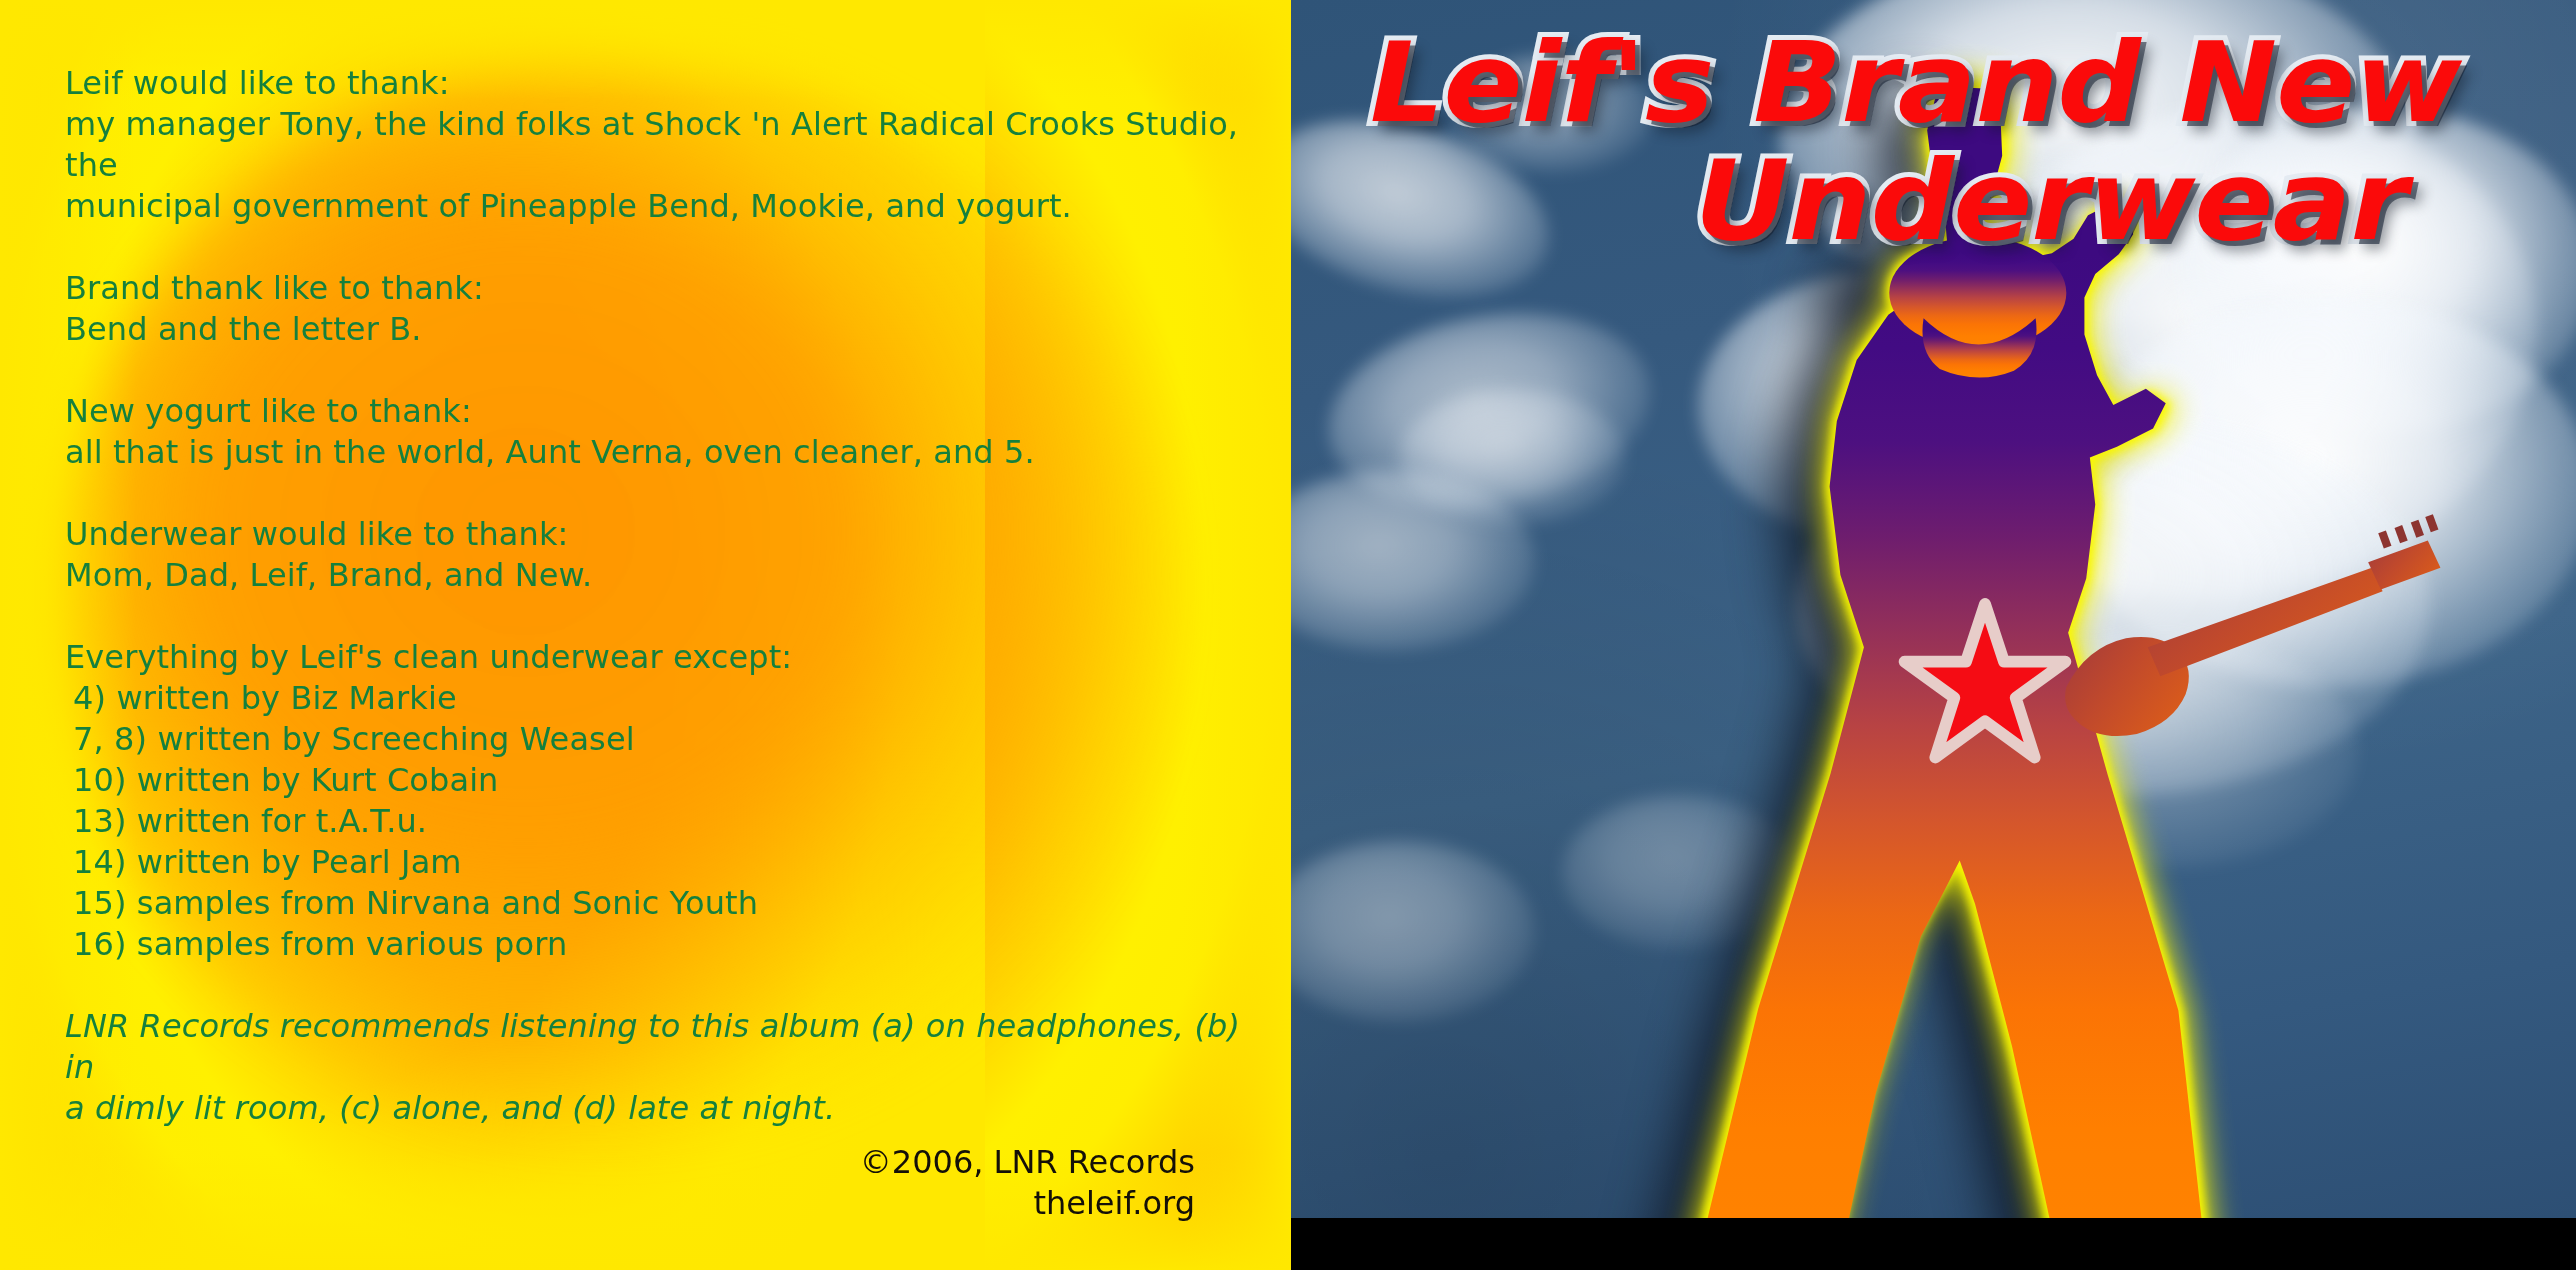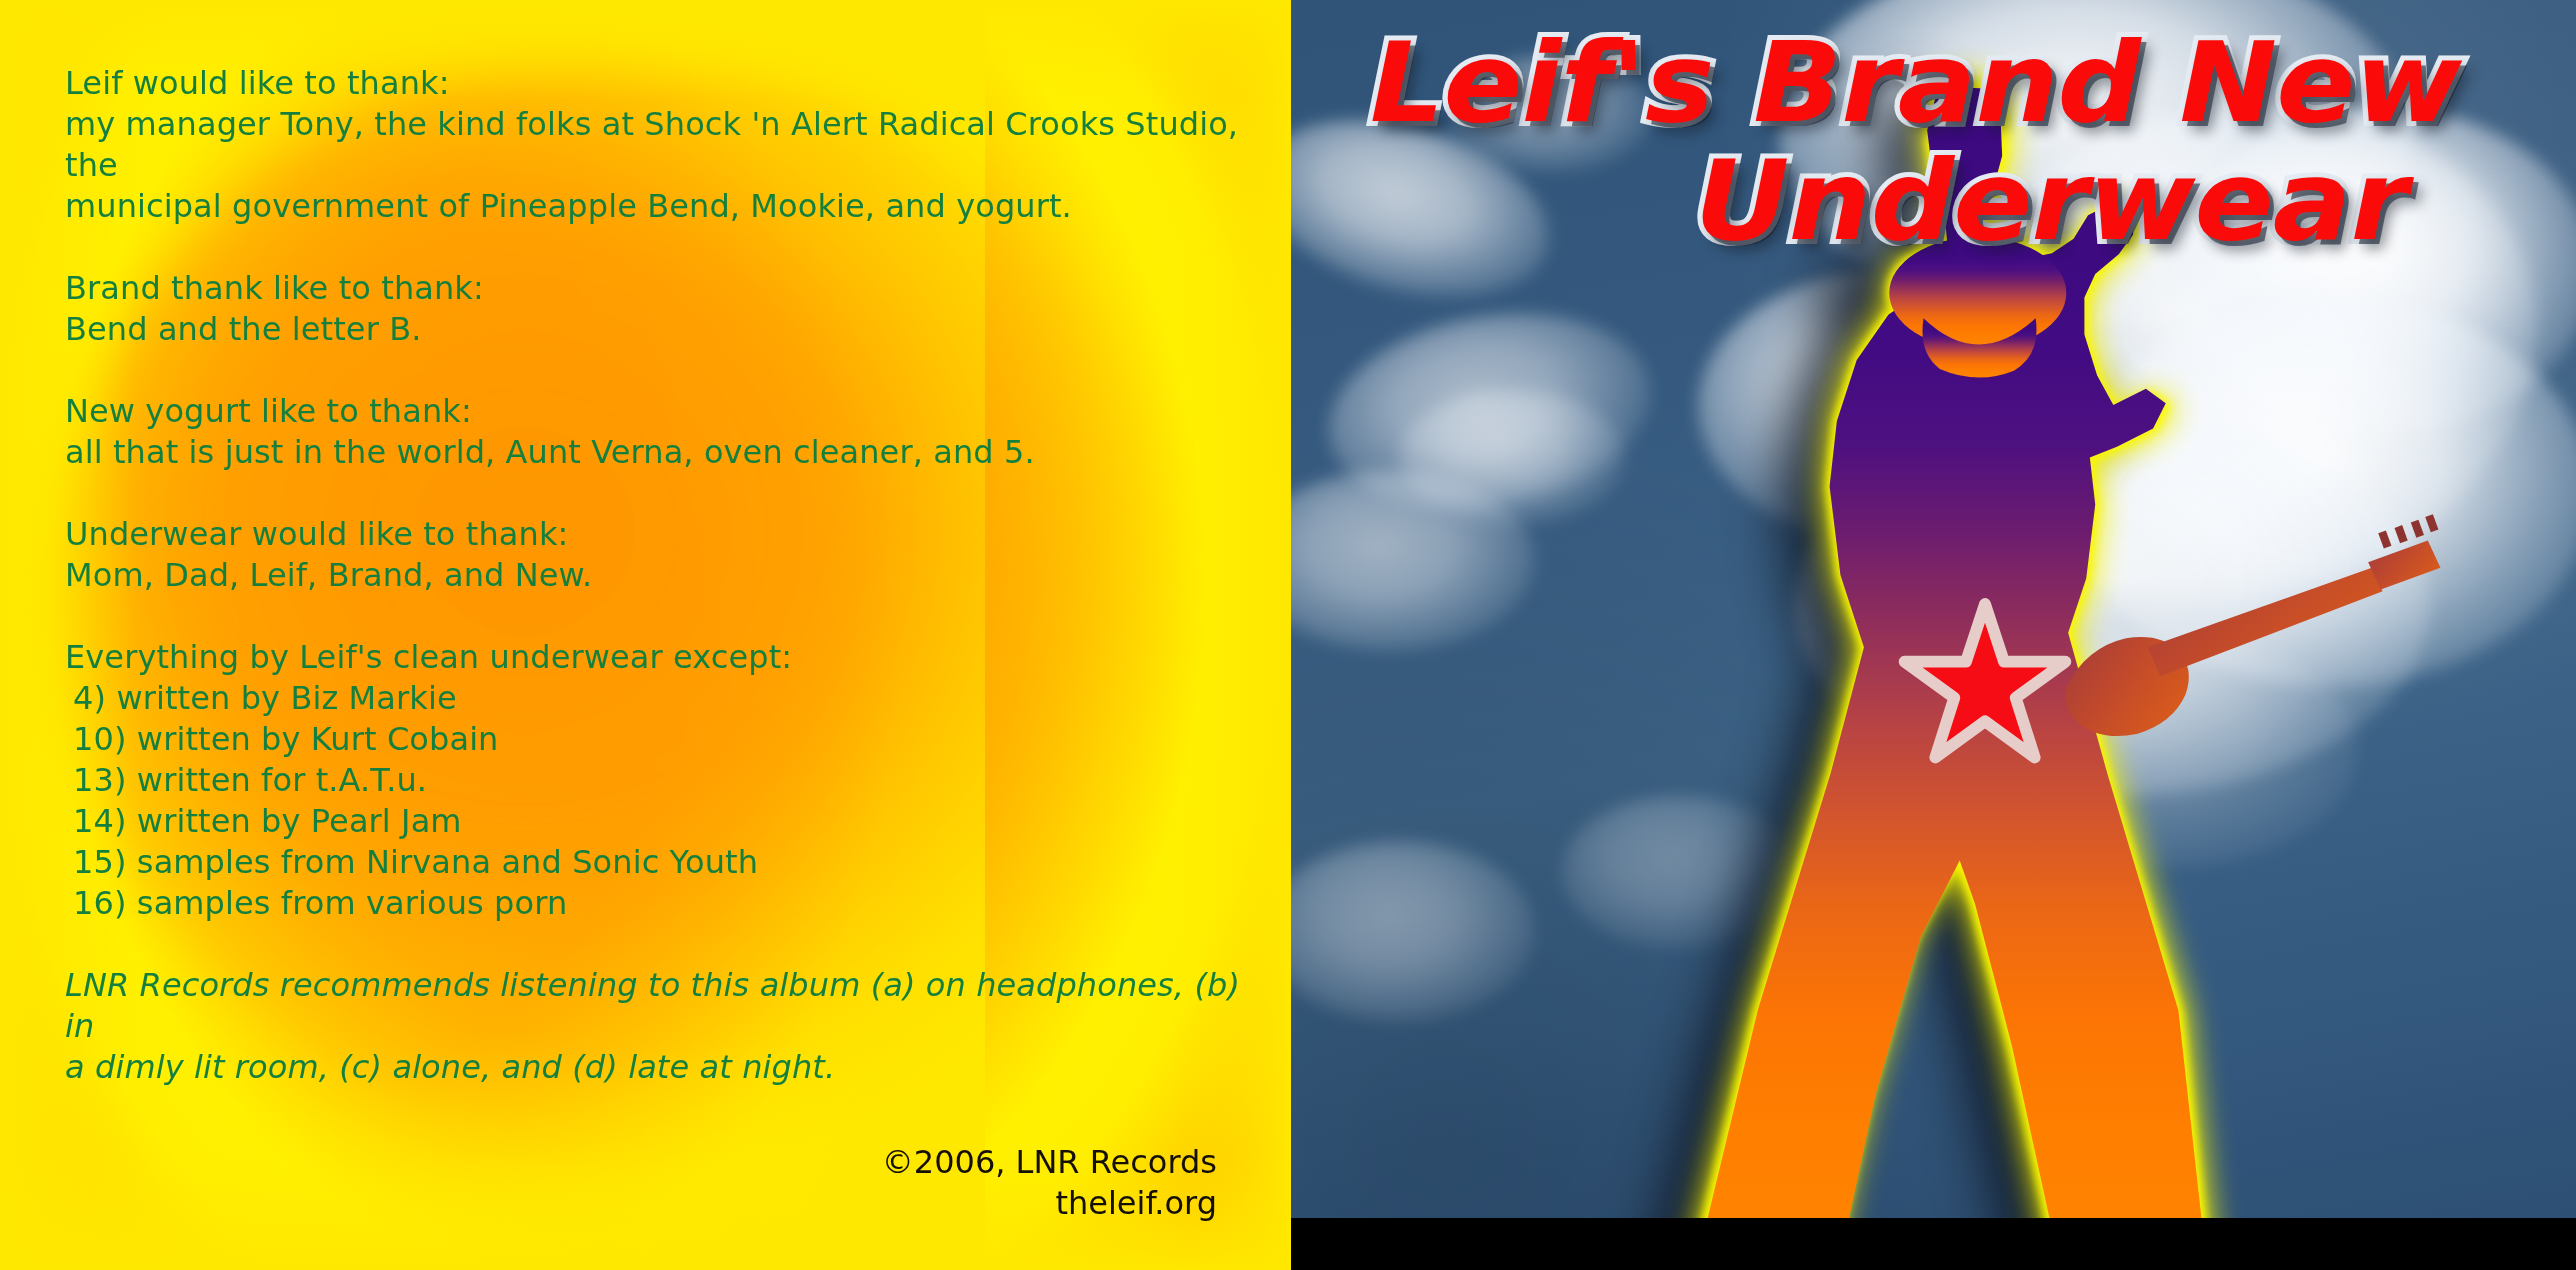--- a/index.html
+++ b/index.html
@@ -85,21 +85,21 @@
     line-height: 41px;
     letter-spacing: 0.1px;
   }
   .liner-notes .blk { margin: 0 0 41px 0; }
   .liner-notes .blk.tight { margin-bottom: 2px; font-style: italic; }
   .liner-notes .ln { white-space: pre-wrap; }
   .credit-list .ln { padding-left: 8.1px; }
 
   .colophon {
     position: absolute;
-    right: 74px;
+    right: 96px;
     bottom: 47px;
     text-align: right;
     color: #141008;
     font-size: 32px;
     line-height: 41px;
   }
 
   
   .front-panel {
     position: absolute;
@@ -225,20 +225,21 @@
       </div>
 
       <div class="blk">
         <div class="ln">Underwear would like to thank:</div>
         <div class="ln">Mom, Dad, Leif, Brand, and New.</div>
       </div>
 
       <div class="blk credit-list">
         <div class="ln" style="padding-left:0">Everything by Leif's clean underwear except:</div>
         <div class="ln">4) written by Biz Markie</div>
+        <div class="ln">7, 8) written by Screeching Weasel</div>
         <div class="ln">10) written by Kurt Cobain</div>
         <div class="ln">13) written for t.A.T.u.</div>
         <div class="ln">14) written by Pearl Jam</div>
         <div class="ln">15) samples from Nirvana and Sonic Youth</div>
         <div class="ln">16) samples from various porn</div>
       </div>
 
       <div class="blk tight">
         <div class="ln">LNR Records recommends listening to this album (a) on headphones, (b) in</div>
         <div class="ln">a dimly lit room, (c) alone, and (d) late at night.</div>

